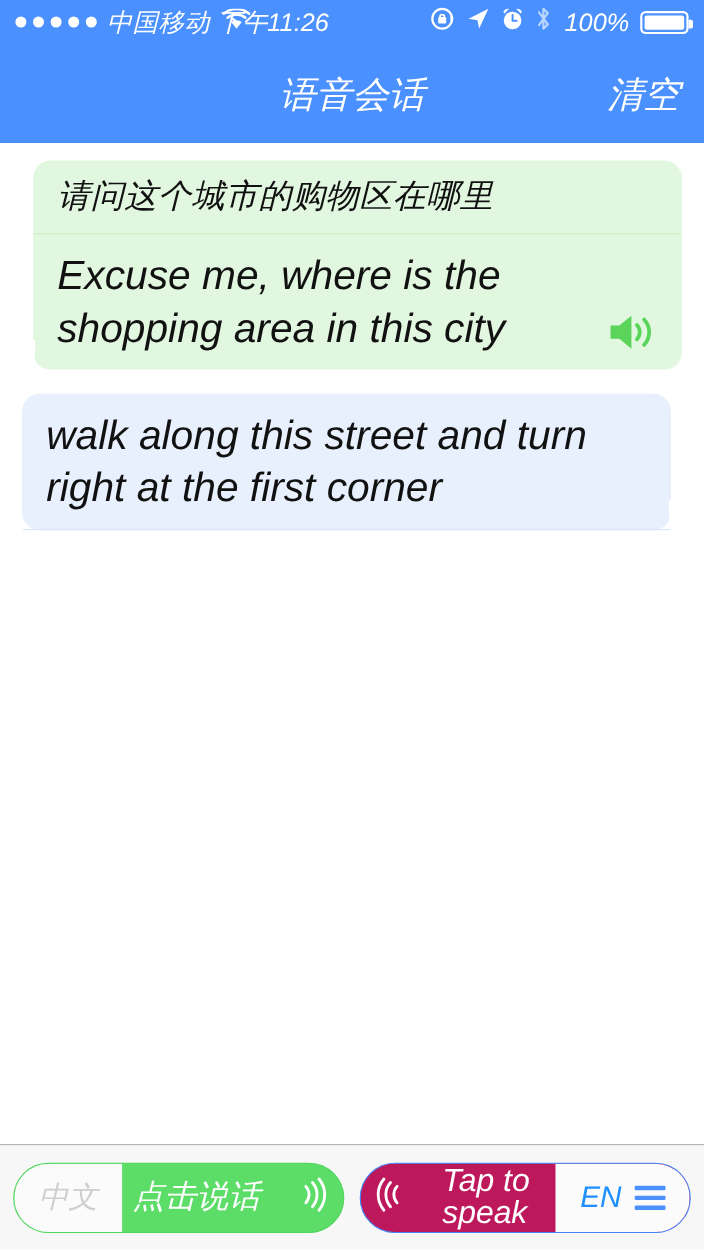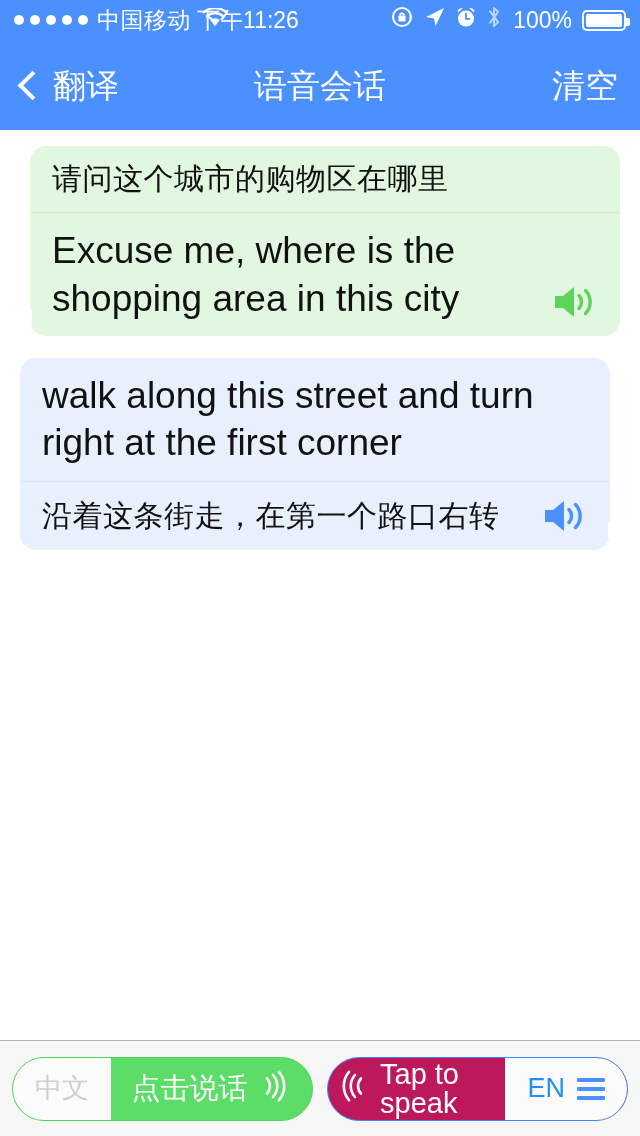--- a/index.html
+++ b/index.html
@@ -14,20 +14,21 @@
     font-family: "Liberation Sans", "DejaVu Sans", sans-serif;
     -webkit-font-smoothing: antialiased;
   }
   .phone {
     position: relative;
     width: 640px;
     height: 1136px;
     background: #ffffff;
     display: flex;
     flex-direction: column;
+    font-style: italic;
   }
 
   
   .statusbar {
     height: 40px;
     flex: 0 0 40px;
     background: #4a90ff;
     color: #ffffff;
     display: flex;
     align-items: center;
@@ -294,21 +295,21 @@
     font-size: 27px;
     line-height: 1;
   }
   .seg-lang.cn { color: #cfcfcf; text-align: right; }
   .seg-lang.en { color: #1e90ff; gap: 12px; }
   .seg-speak {
     flex: 1 1 auto;
     display: flex;
     align-items: center;
     justify-content: center;
-    gap: 10px;
+    gap: 32px;
     color: #ffffff;
     font-size: 29px;
     line-height: 1;
     padding: 0 8px;
   }
   .hamb {
     display: inline-flex;
     flex-direction: column;
     gap: 5px;
     width: 28px;
@@ -371,24 +372,20 @@
         </svg>
       </span>
       <span class="battery-pct">100%</span>
       <span class="battery">
           <span class="fill"></span>
         </span>
     </div>
   </div>
 
   <div class="navbar">
-    <div class="nav-back">
-      <span class="chev"></span>
-      <span>翻译</span>
-    </div>
     <div class="nav-title">语音会话</div>
     <div class="nav-action">清空</div>
   </div>
 
   <div class="conversation">
 
     <div class="msg-row left">
       <div class="bubble green">
         <div class="bubble-inner">
           <div class="b-line">
@@ -411,30 +408,20 @@
 
     <div class="gap-rows"></div>
 
     <div class="msg-row right">
       <div class="bubble blue">
         <div class="bubble-inner">
           <div class="b-line">
             <span class="txt en">walk along this street and turn right at the first corner</span>
           </div>
           <div class="divider-blue"></div>
-          <div class="b-line">
-            <span class="txt cn">沿着这条街走，在第一个路口右转</span>
-            <span class="spk">
-              <svg width="46" height="40" viewBox="0 0 46 40">
-                <path d="M3 14 h8 L22 5 v30 L11 26 H3 Z" fill="#4a90ff"></path>
-                <path d="M27 13.5 a9.5 9.5 0 0 1 0 13" stroke="#4a90ff" stroke-width="3.4" fill="none" stroke-linecap="round"></path>
-                <path d="M33.5 8.5 a16.5 16.5 0 0 1 0 23" stroke="#4a90ff" stroke-width="3.4" fill="none" stroke-linecap="round"></path>
-              </svg>
-            </span>
-          </div>
         </div>
       </div>
     </div>
 
   </div>
 
   <div class="toolbar">
 
     <div class="pill green">
       <div class="seg-lang cn">中文</div>

